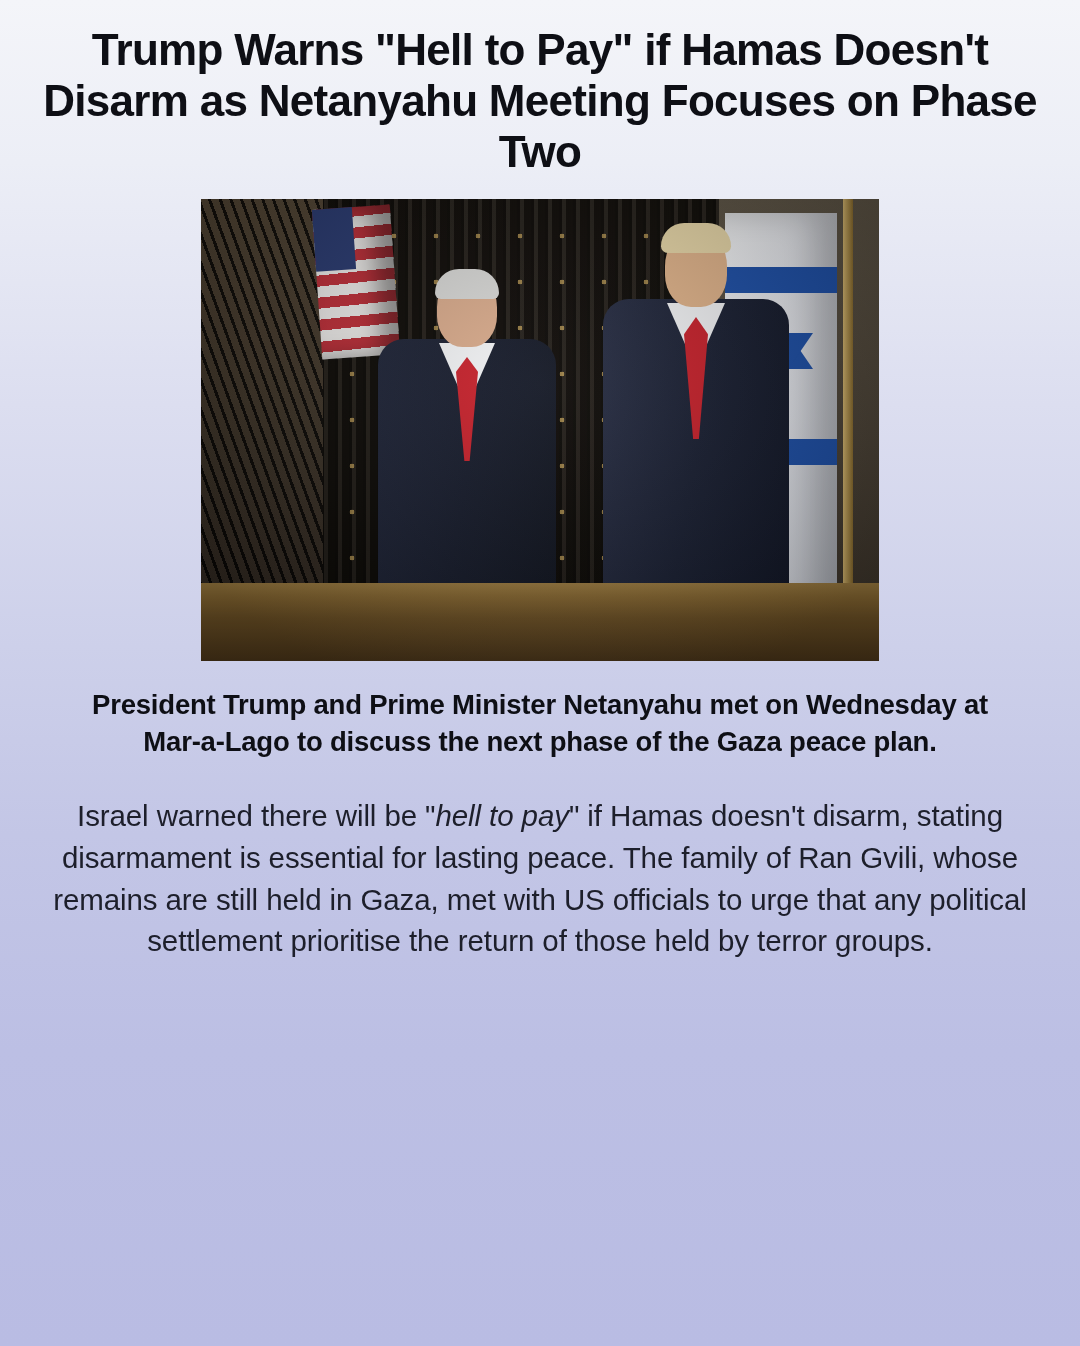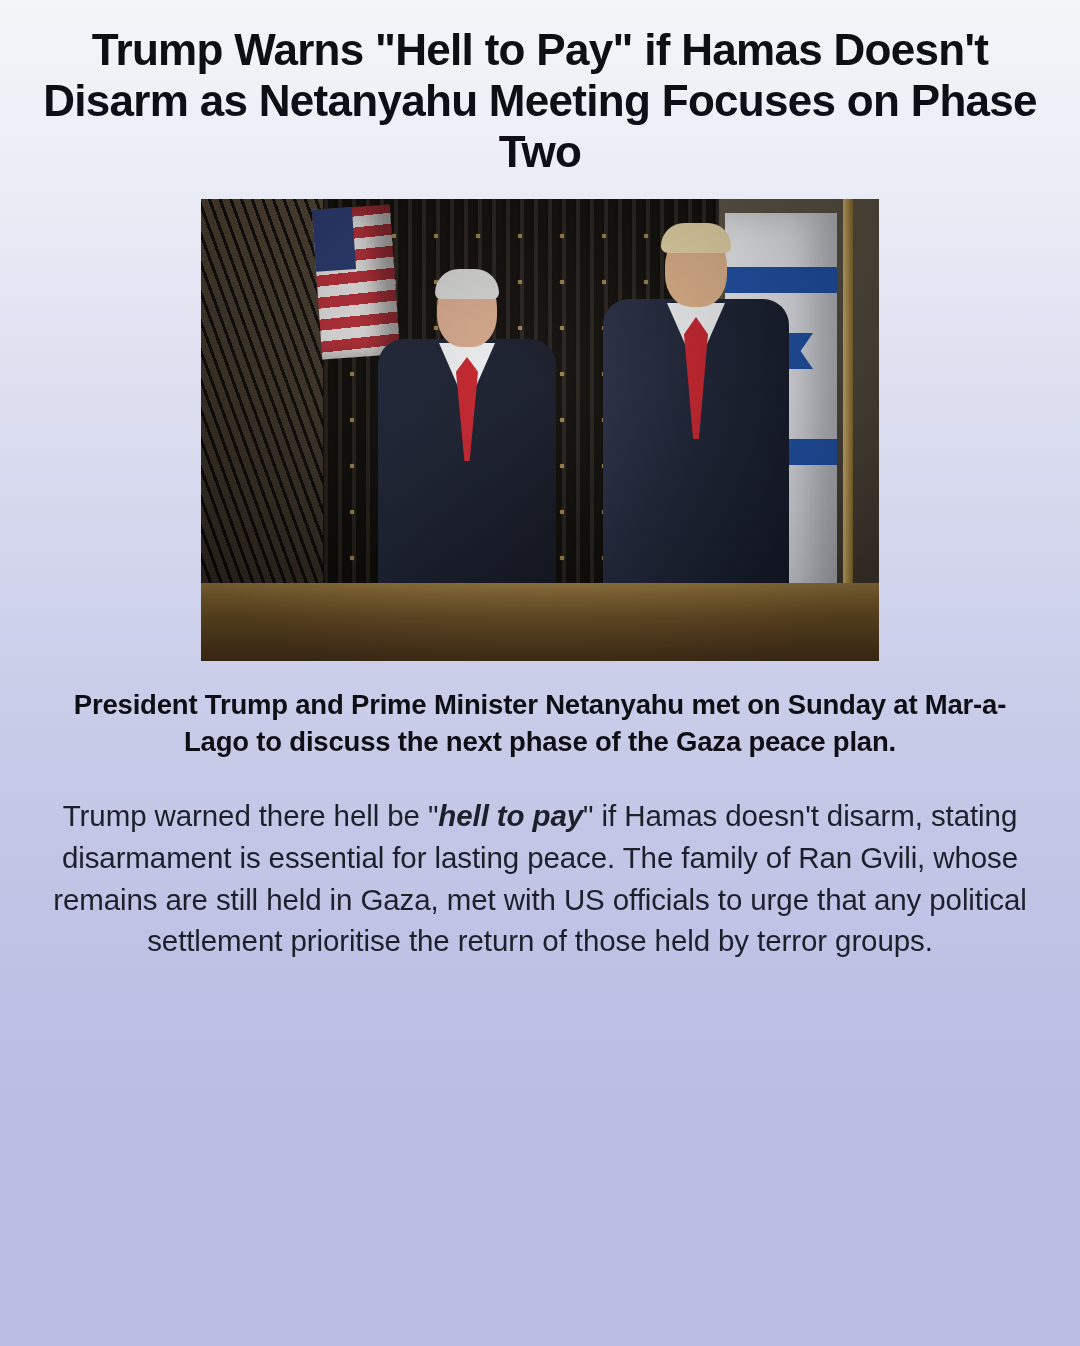--- a/index.html
+++ b/index.html
@@ -224,21 +224,21 @@
     width: 980px;
   }
   .para {
     font-size: 29.5px;
     line-height: 1.42;
     text-align: center;
     color: #1d1f2b;
     margin: 0 0 34px 0;
     letter-spacing: -0.1px;
   }
-  .para em { font-style: italic; font-weight: bold; }
+  .para em { font-style: italic; }
 </style>
 </head>
 <body>
 
 <div class="card">
 
   <h1 class="headline">Trump Warns "Hell to Pay" if Hamas Doesn't Disarm as Netanyahu Meeting Focuses on Phase Two</h1>
 
   <div class="photo-wrap">
     <div class="photo-bg"></div>
@@ -270,19 +270,19 @@
       <div class="p-tie"></div>
       <div class="p-head"></div>
       <div class="p-hair"></div>
     </div>
 
     <div class="floor-rug"></div>
     <div class="floor"></div>
     <div class="photo-shade"></div>
   </div>
 
-  <div class="caption">President Trump and Prime Minister Netanyahu met on Sunday at Mar-a-Lago to discuss the next phase of the Gaza peace plan.</div>
+  <div class="caption">President Trump and Prime Minister Netanyahu met on Wednesday at Mar-a-Lago to discuss the next phase of the Gaza peace plan.</div>
 
   <div class="body-block">
-    <p class="para"><span>Trump warned there hell be "</span><em>hell to pay</em><span>" if Hamas doesn't disarm, stating disarmament is essential for lasting peace. The family of Ran Gvili, whose remains are still held in Gaza, met with US officials to urge that any political settlement prioritise the return of those held by terror groups.</span></p>
+    <p class="para"><span>Israel warned there will be "</span><em>hell to pay</em><span>" if Hamas doesn't disarm, stating disarmament is essential for lasting peace. The family of Ran Gvili, whose remains are still held in Gaza, met with US officials to urge that any political settlement prioritise the return of those held by terror groups.</span></p>
   </div>
 
 </div>
 
 </body></html>

